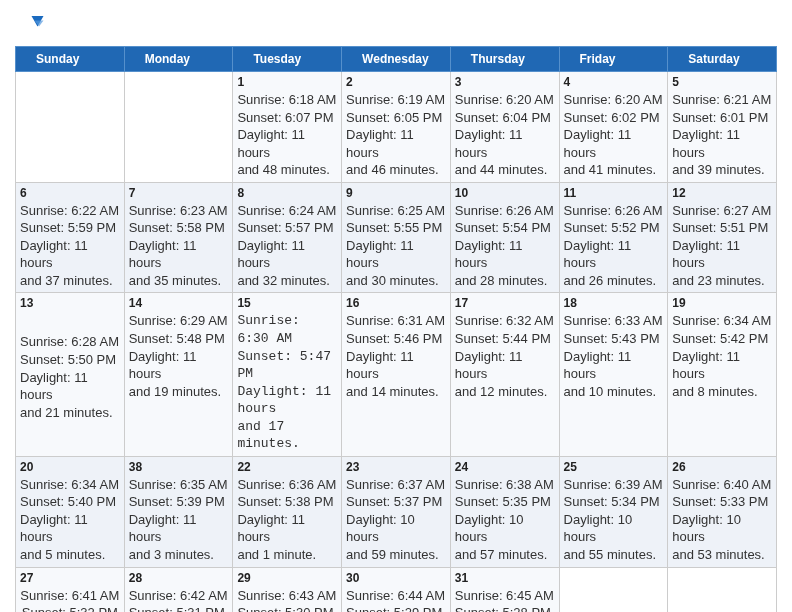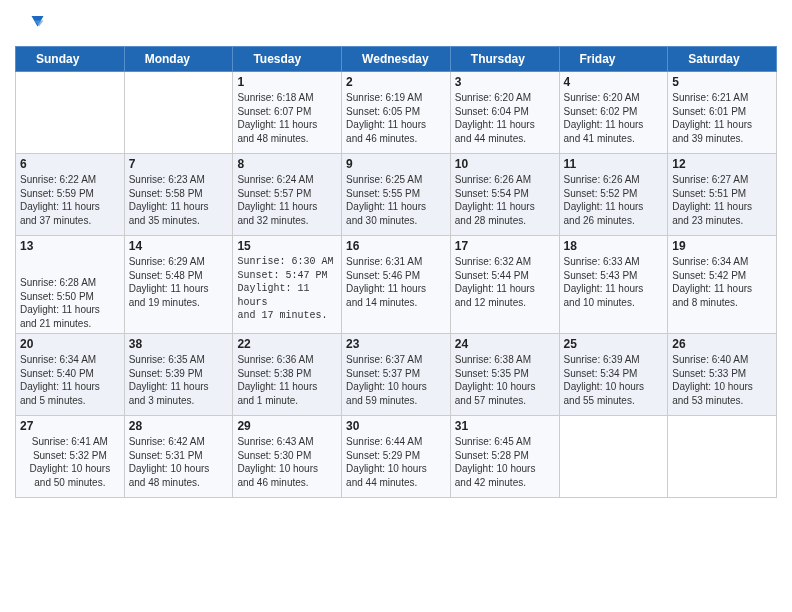--- a/index.html
+++ b/index.html
@@ -79,21 +79,21 @@
       background: #eef2f8;
     }
     .day-num {
       font-size: 12px;
       font-weight: bold;
       color: #222;
       display: block;
       margin-bottom: 2px;
     }
     .day-info {
-      font-size: 10px;
+      font-size: 13px;
       color: #333;
       line-height: 1.35;
     }
     .empty-cell {
       background: #fff !important;
     }
   </style>
 </head>
 <body>
 

